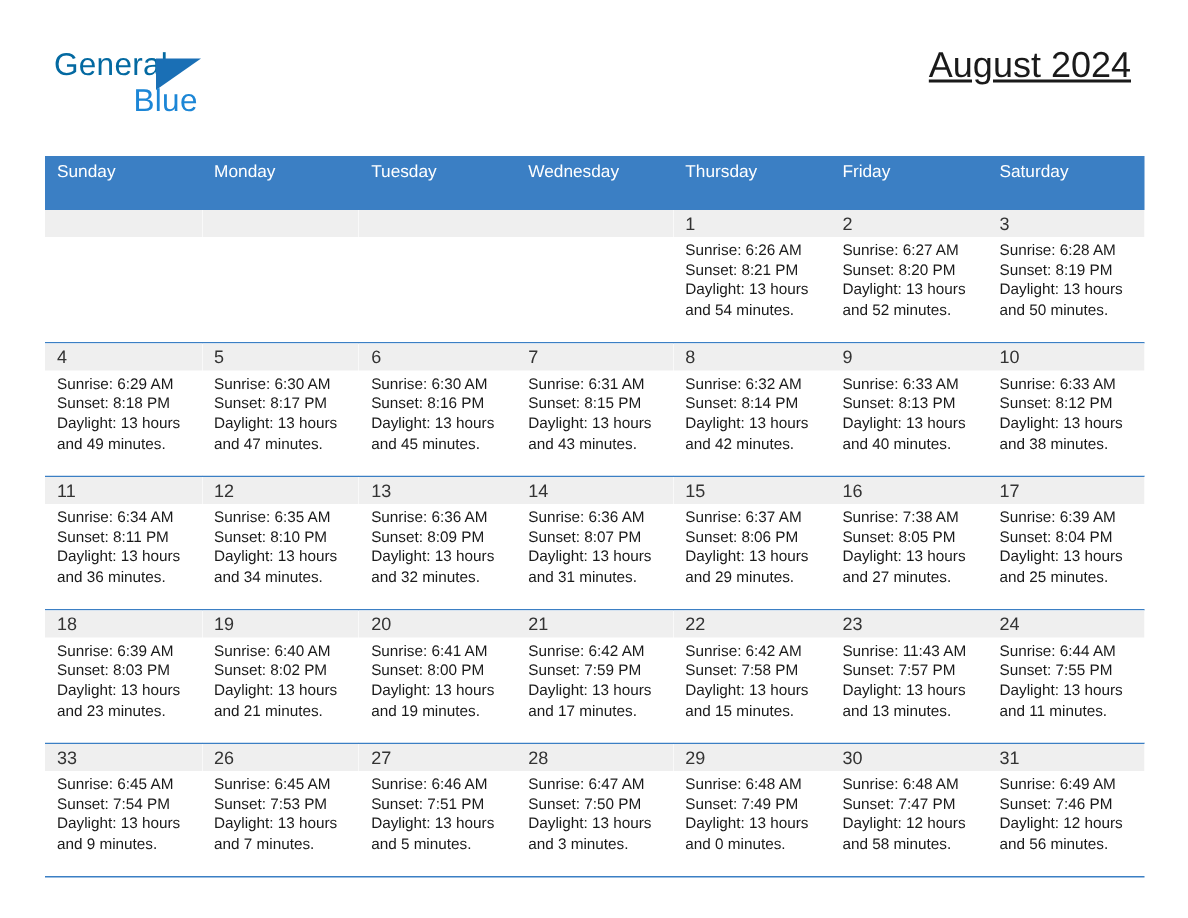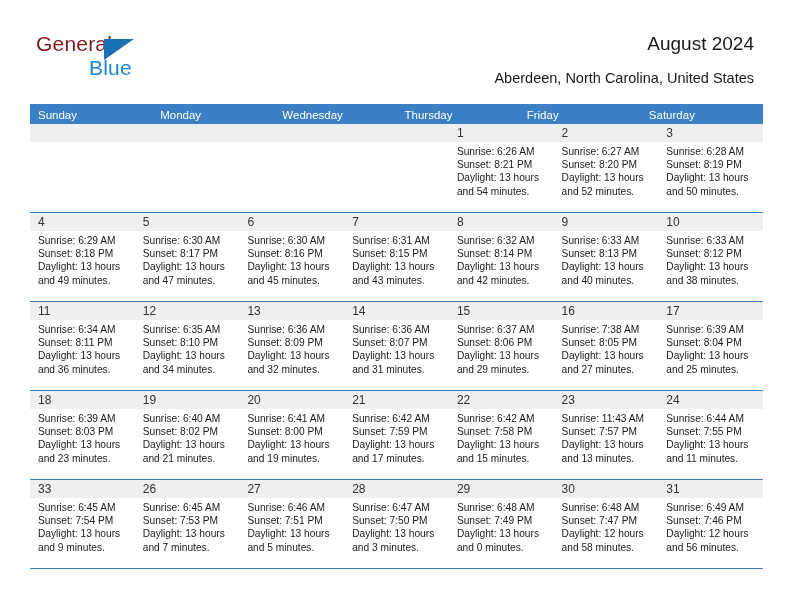--- a/index.html
+++ b/index.html
@@ -37,21 +37,21 @@
     top: 32px;
     width: 130px;
     height: 48px;
   }
   .logo-general {
     position: absolute;
     left: 0;
     top: 0;
     font-size: 21px;
     letter-spacing: 0.2px;
-    color: #7f1d1d;
+    color: #0369a1;
     font-family: "Liberation Sans", sans-serif;
   }
   .logo-triangle {
     position: absolute;
     left: 68px;
     top: 7px;
     width: 0;
     height: 0;
     border-left: 30px solid #1a6fb5;
     border-bottom: 21px solid transparent;
@@ -66,24 +66,25 @@
     font-family: Liberation Sans, sans-serif;
   }
 
   .title-block {
     position: absolute;
     right: 38px;
     top: 27px;
     text-align: right;
   }
   .cal-title {
-    font-size: 19px;
+    font-size: 24px;
     color: #1a1a1a;
     line-height: 34px;
     white-space: nowrap;
+    text-decoration: underline;
   }
   .cal-subtitle {
     margin-top: 8px;
     font-size: 14.5px;
     color: #1a1a1a;
     line-height: 18px;
     white-space: nowrap;
   }
 
   
@@ -91,21 +92,21 @@
     position: absolute;
     left: 30px;
     top: 104px;
     width: 733px;
   }
 
   .weekday-row {
     display: flex;
     width: 100%;
     background: #3b7fc4;
-    height: 20px;
+    height: 36px;
   }
   .weekday {
     flex: 1 1 0;
     color: #ffffff;
     font-size: 11.5px;
     line-height: 22px;
     padding-left: 8px;
     box-sizing: border-box;
     white-space: nowrap;
   }
@@ -162,29 +163,29 @@
   <div class="header">
 
     <div class="logo">
       <span class="logo-general">General</span>
       <span class="logo-triangle"></span>
       <span class="logo-blue">Blue</span>
     </div>
 
     <div class="title-block">
       <div class="cal-title">August 2024</div>
-      <div class="cal-subtitle">Aberdeen, North Carolina, United States</div>
     </div>
 
   </div>
 
   <div class="calendar">
     <div class="weekday-row" id="weekday-row">
         <div class="weekday">Sunday</div>
         <div class="weekday">Monday</div>
+        <div class="weekday">Tuesday</div>
         <div class="weekday">Wednesday</div>
         <div class="weekday">Thursday</div>
         <div class="weekday">Friday</div>
         <div class="weekday">Saturday</div>
       </div>
     <div id="weeks-container">
         <div class="week-row">
           <div class="day-cell empty">
             <div class="day-band">
               <span class="day-num"></span>

